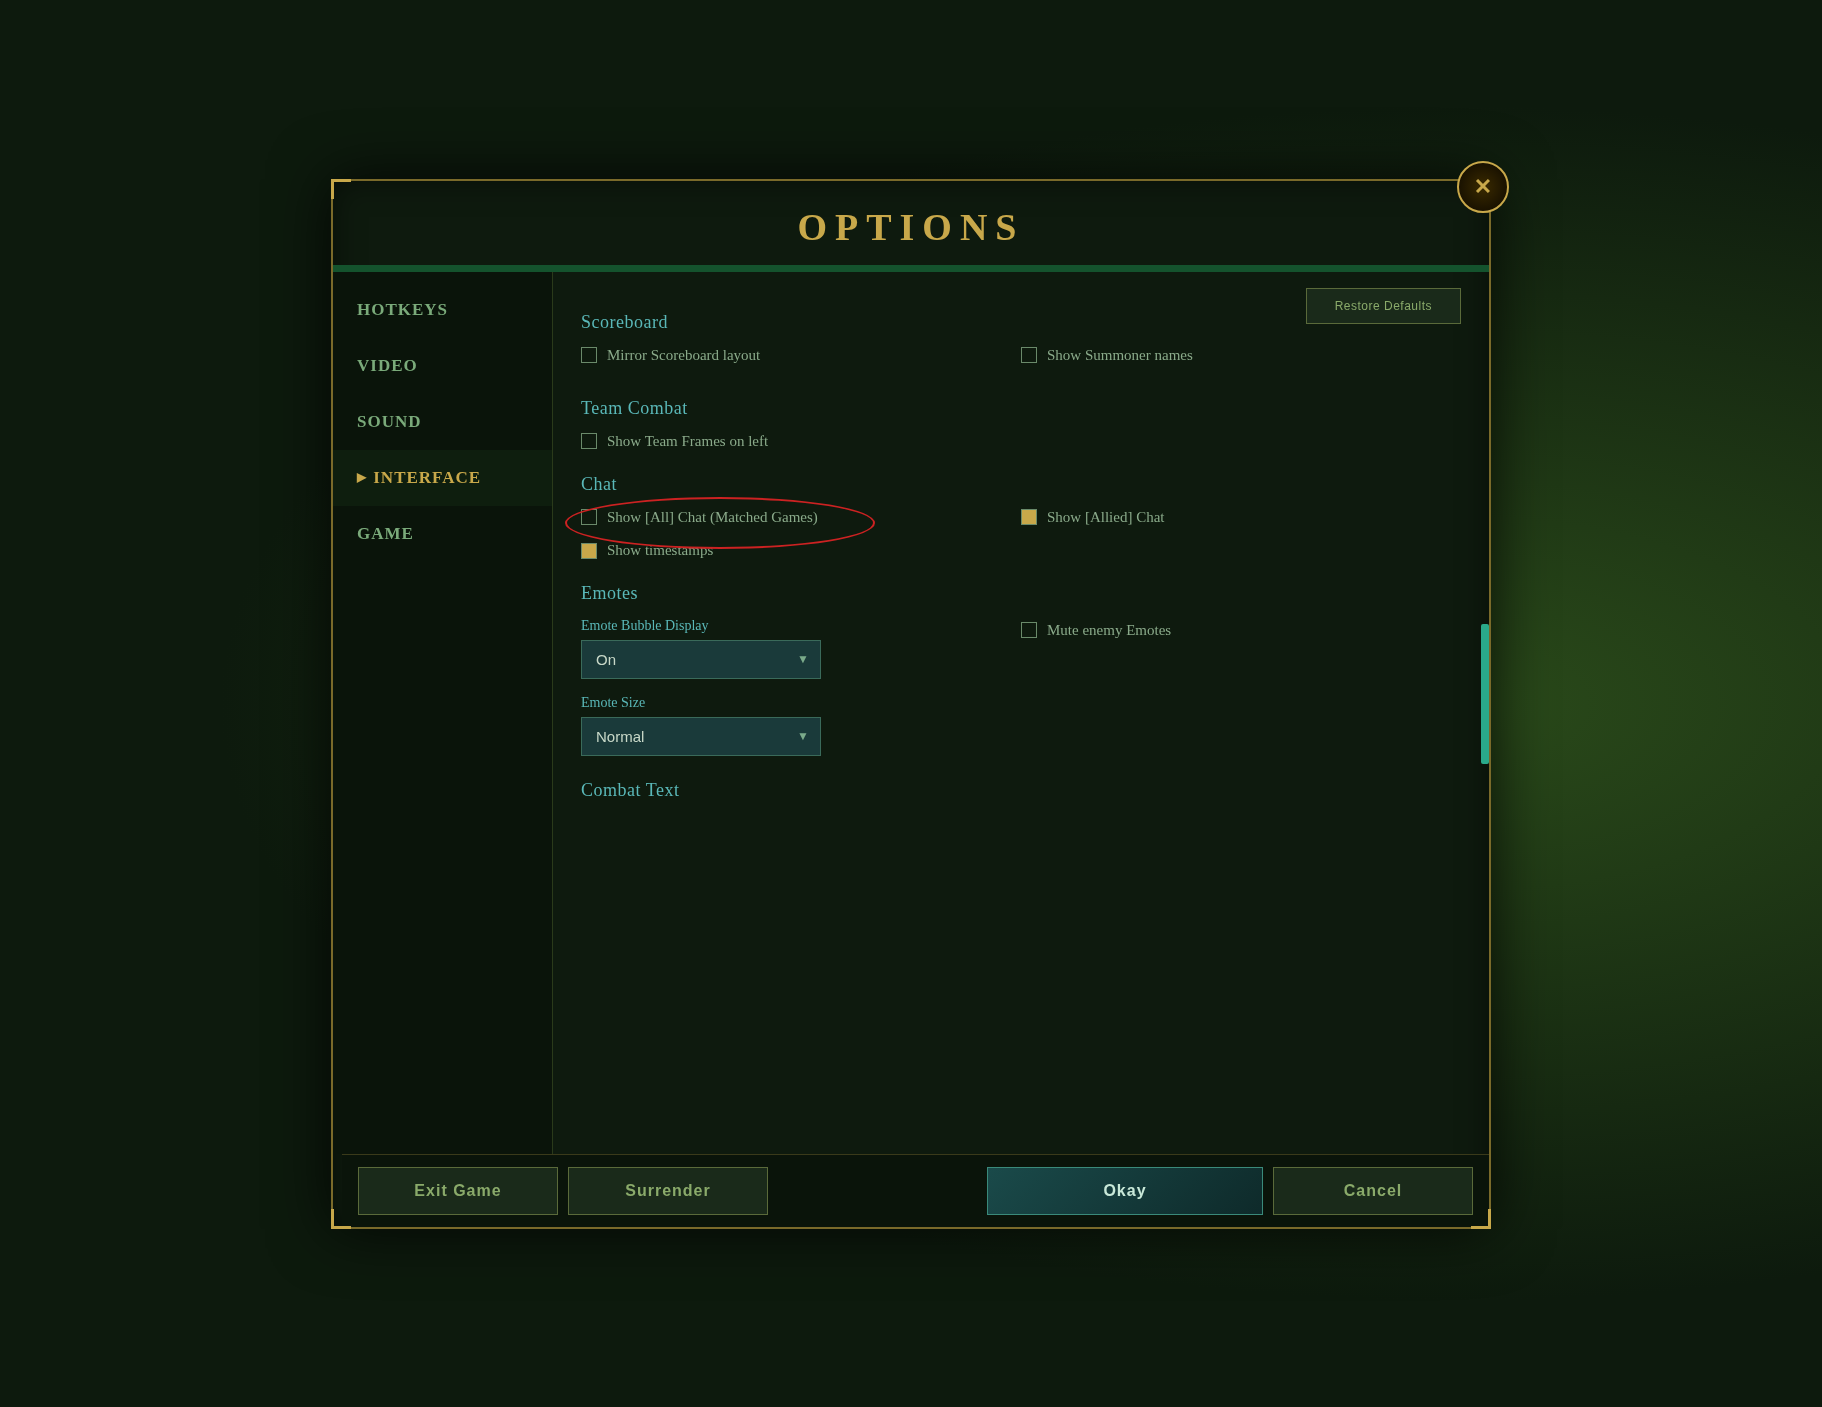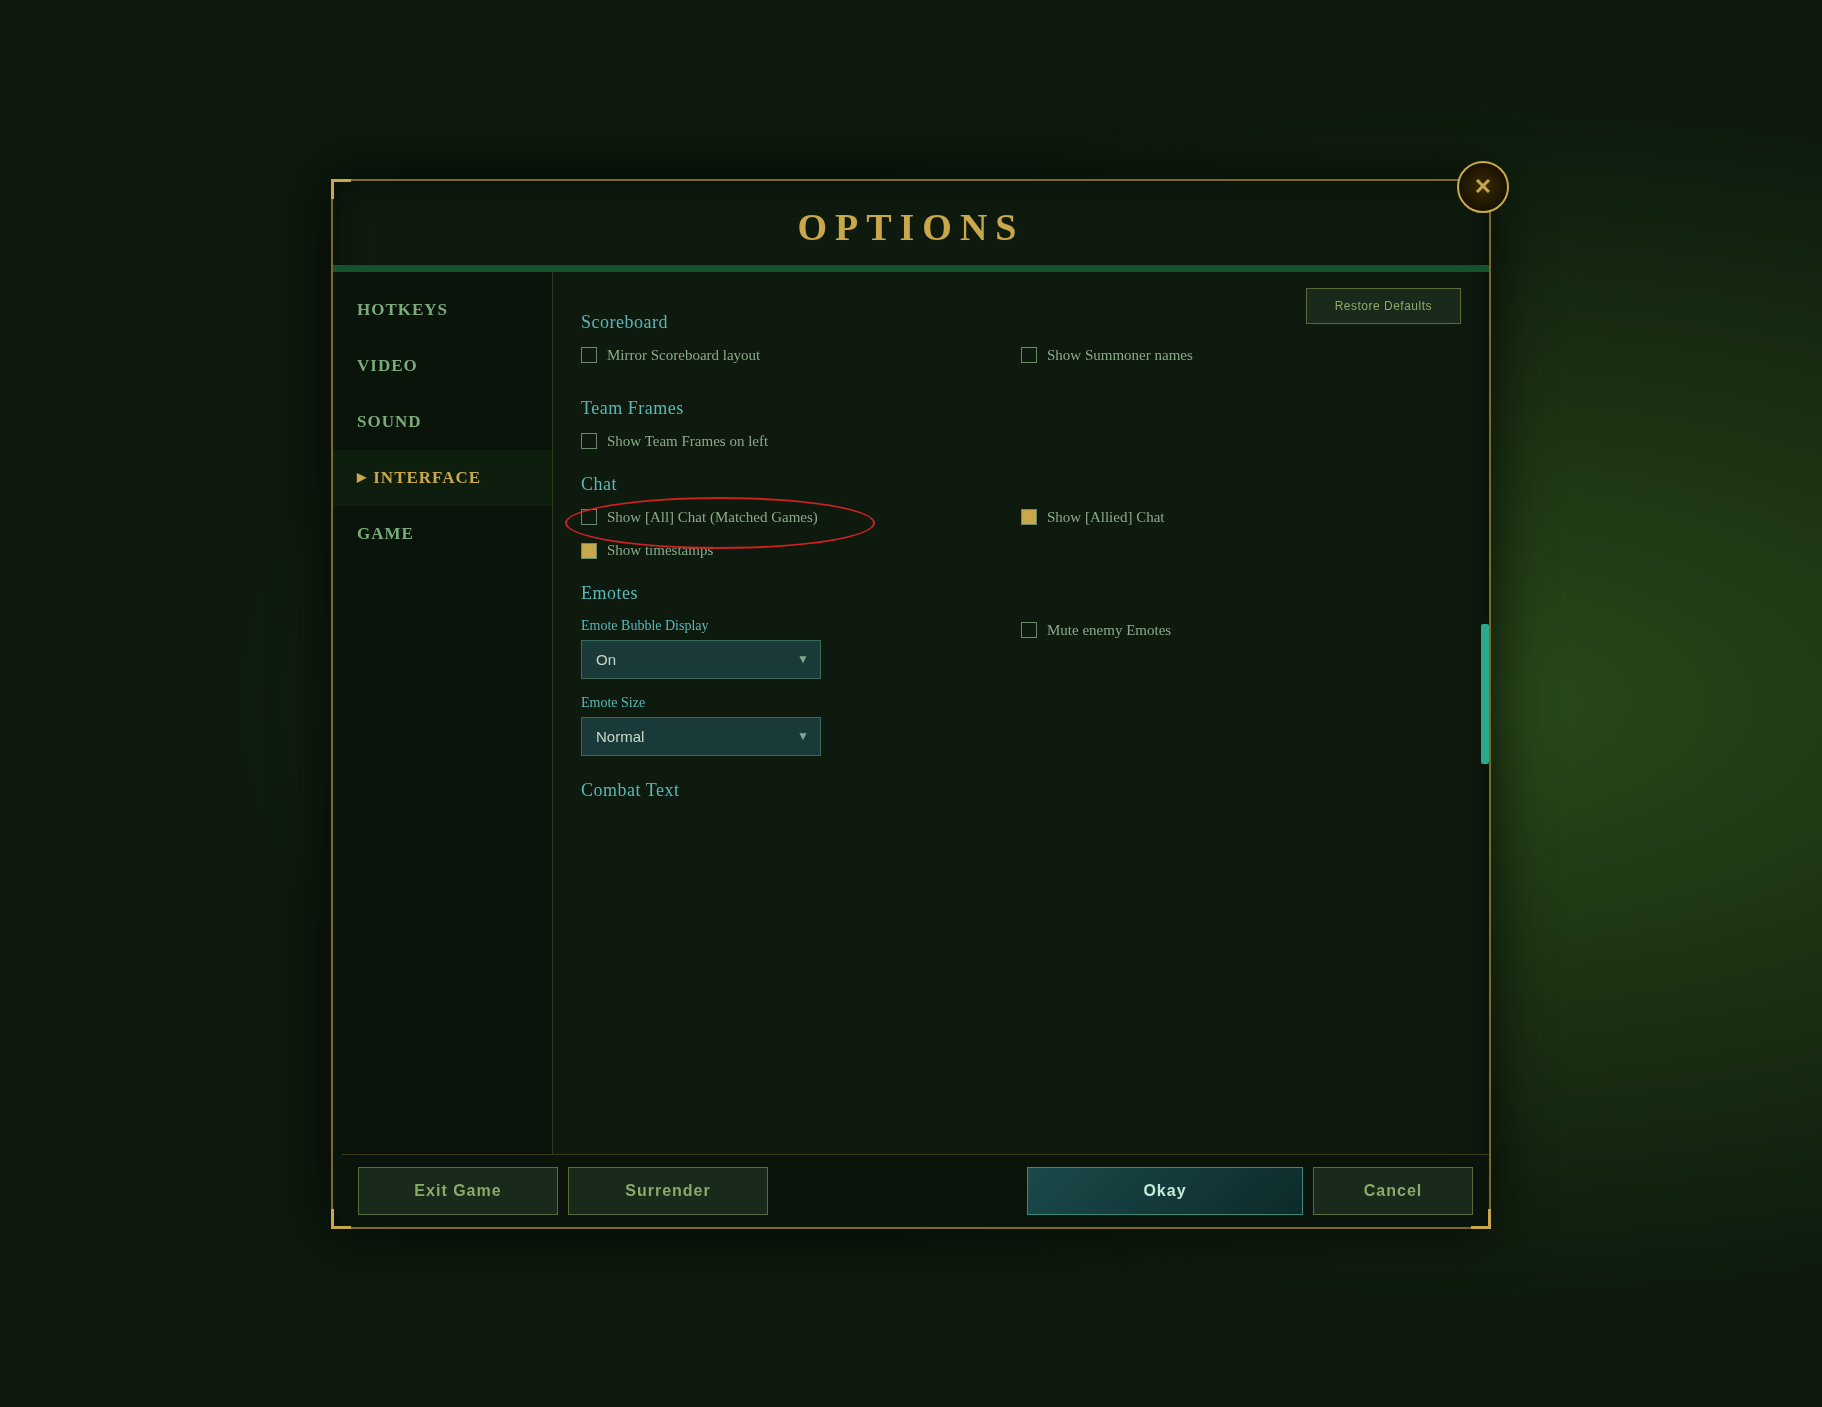--- a/index.html
+++ b/index.html
@@ -272,21 +272,21 @@
 
     .footer-btn.exit { width: 200px; }
     .footer-btn.surrender { width: 200px; }
     .footer-btn.okay {
       width: 276px;
       background: linear-gradient(135deg, #1a4a4a 0%, #0e2a2a 100%);
       border-color: #3a8a7a;
       color: #c8e8d8;
       margin-left: auto;
     }
-    .footer-btn.cancel { width: 160px; }
+    .footer-btn.cancel { width: 200px; }
 
     
     .scrollbar-thumb {
       position: absolute;
       right: 0;
       top: 40%;
       width: 8px;
       height: 140px;
       background: #2aaa8a;
       border-radius: 2px;
@@ -345,21 +345,21 @@
             </label>
           </div>
           <div class="checkbox-row">
             <label>
               <input type="checkbox" id="show-summoner-names" style="">
               <span>Show Summoner names</span>
             </label>
           </div>
         </div>
 
-        <div class="section-header">Team Frames</div>
+        <div class="section-header">Team Combat</div>
         <div class="checkbox-row">
           <label>
             <input type="checkbox" id="show-team-frames" style="">
             <span>Show Team Frames on left</span>
           </label>
         </div>
 
         <div class="section-header">Chat</div>
         <div class="two-col">
 

